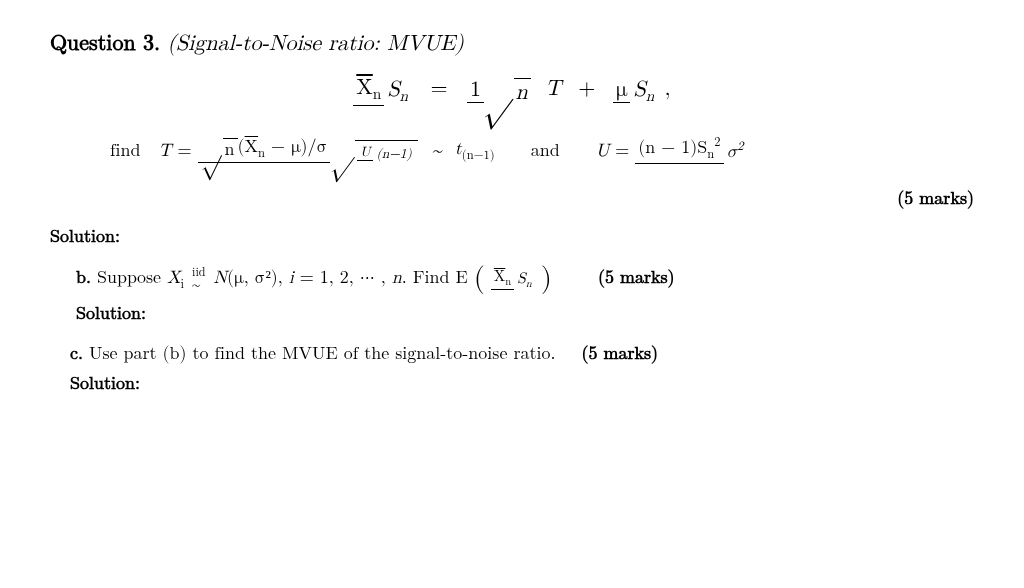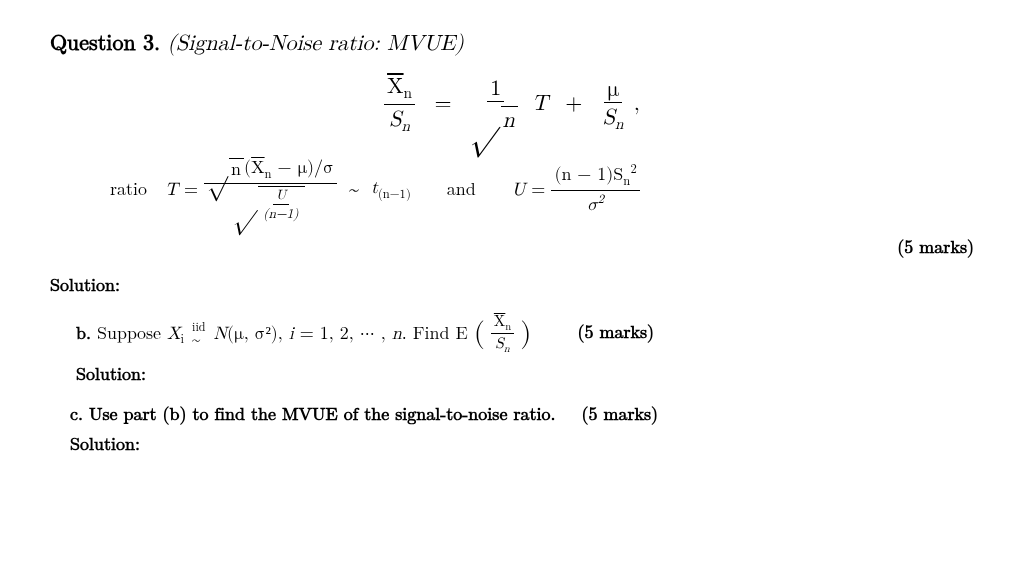--- a/index.html
+++ b/index.html
@@ -47,26 +47,25 @@
       margin-bottom: 18px;
     }
     .part-b {
       margin-bottom: 8px;
       font-size: 18px;
     }
     .part-c {
       margin-top: 14px;
       margin-left: 20px;
       font-size: 18px;
-      font-weight: bold;
     }
     
     .frac {
       display: inline-flex;
-      flex-direction: column;
+      flex-direction: row;
       align-items: center;
       vertical-align: middle;
       line-height: 1.1;
     }
     .frac .num {
       border-bottom: 1.5px solid #000;
       padding: 0 3px 1px 3px;
       text-align: center;
     }
     .frac .den {
@@ -145,21 +144,21 @@
     <span style="margin:0 10px;">+</span>
     
     <span class="frac">
       <span class="num">μ</span>
       <span class="den">S<sub>n</sub></span>
     </span>
     <span>,</span>
   </div>
 
   <div class="where-line">
-    <span>ratio</span>
+    <span>find</span>
     <span style="display:inline-flex;align-items:center;gap:6px;">
       <em>T</em> =
       
       <span class="frac">
         <span class="num" style="white-space:nowrap;">
           <span class="sqrt-wrapper">
             <span class="sqrt-symbol">√</span>
             <span class="sqrt-content">n</span>
           </span>(<span class="overline">X</span><sub>n</sub> − μ)/σ
         </span>

